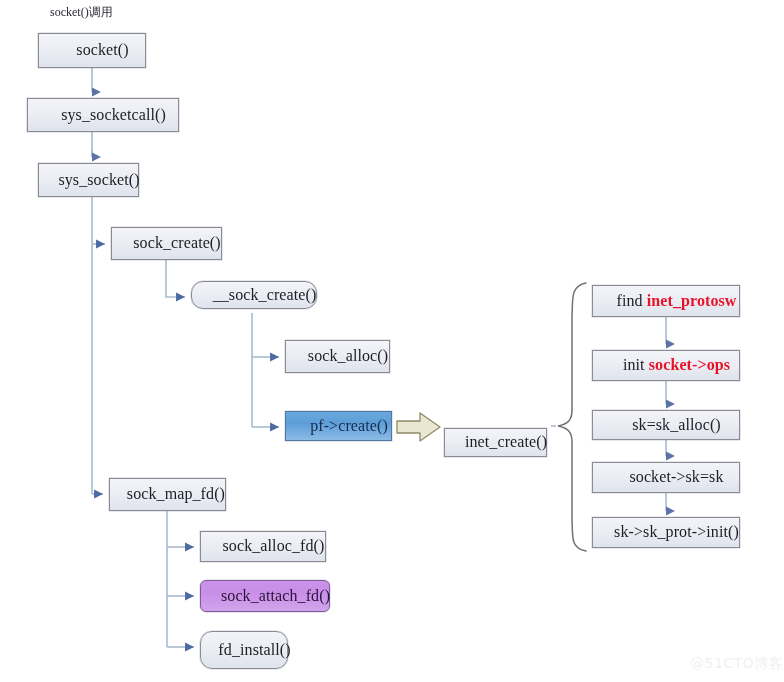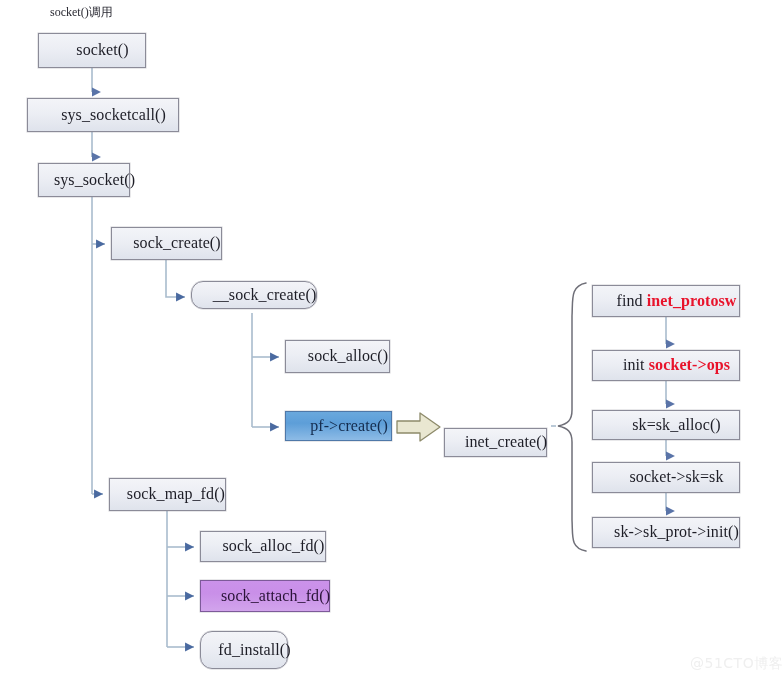--- a/index.html
+++ b/index.html
@@ -46,20 +46,21 @@
   }
   .node.blue {
     background: linear-gradient(180deg, #6aa8dd 0%, #5d9ed8 40%, #8dbbe6 100%);
     border-color: #4f78a8;
     color: #142c4e;
   }
   .node.purple {
     background: linear-gradient(180deg, #cb92ea 0%, #c98fe8 40%, #d2a4ec 100%);
     border-color: #7d5a99;
     color: #2a1338;
+    border-radius: 6px;
   }
   .kw {
     color: #e8132b;
     font-weight: bold;
   }
   .title-label {
     position: absolute;
     font-size: 12px;
     color: #2a2a33;
     white-space: nowrap;
@@ -141,21 +142,21 @@
   <div class="title-label" style="left:50px; top:4px;">socket()调用</div>
 
   <div class="node" style="left:38px; top:33px; width:108px; height:35px;">
     <span class="txt">socket()</span>
   </div>
 
   <div class="node" style="left:27px; top:98px; width:152px; height:34px;">
     <span class="txt">sys_socketcall()</span>
   </div>
 
-  <div class="node" style="left:38px; top:163px; width:92px; height:34px;">
+  <div class="node" style="left:38px; top:163px; width:101px; height:34px;">
     <span class="txt">sys_socket()</span>
   </div>
 
   <div class="node" style="left:111px; top:227px; width:111px; height:33px;">
     <span class="txt">sock_create()</span>
   </div>
 
   <div class="node" style="left:191px; top:281px; width:126px; height:28px;border-radius:12px;">
     <span class="txt">__sock_create()</span>
   </div>

